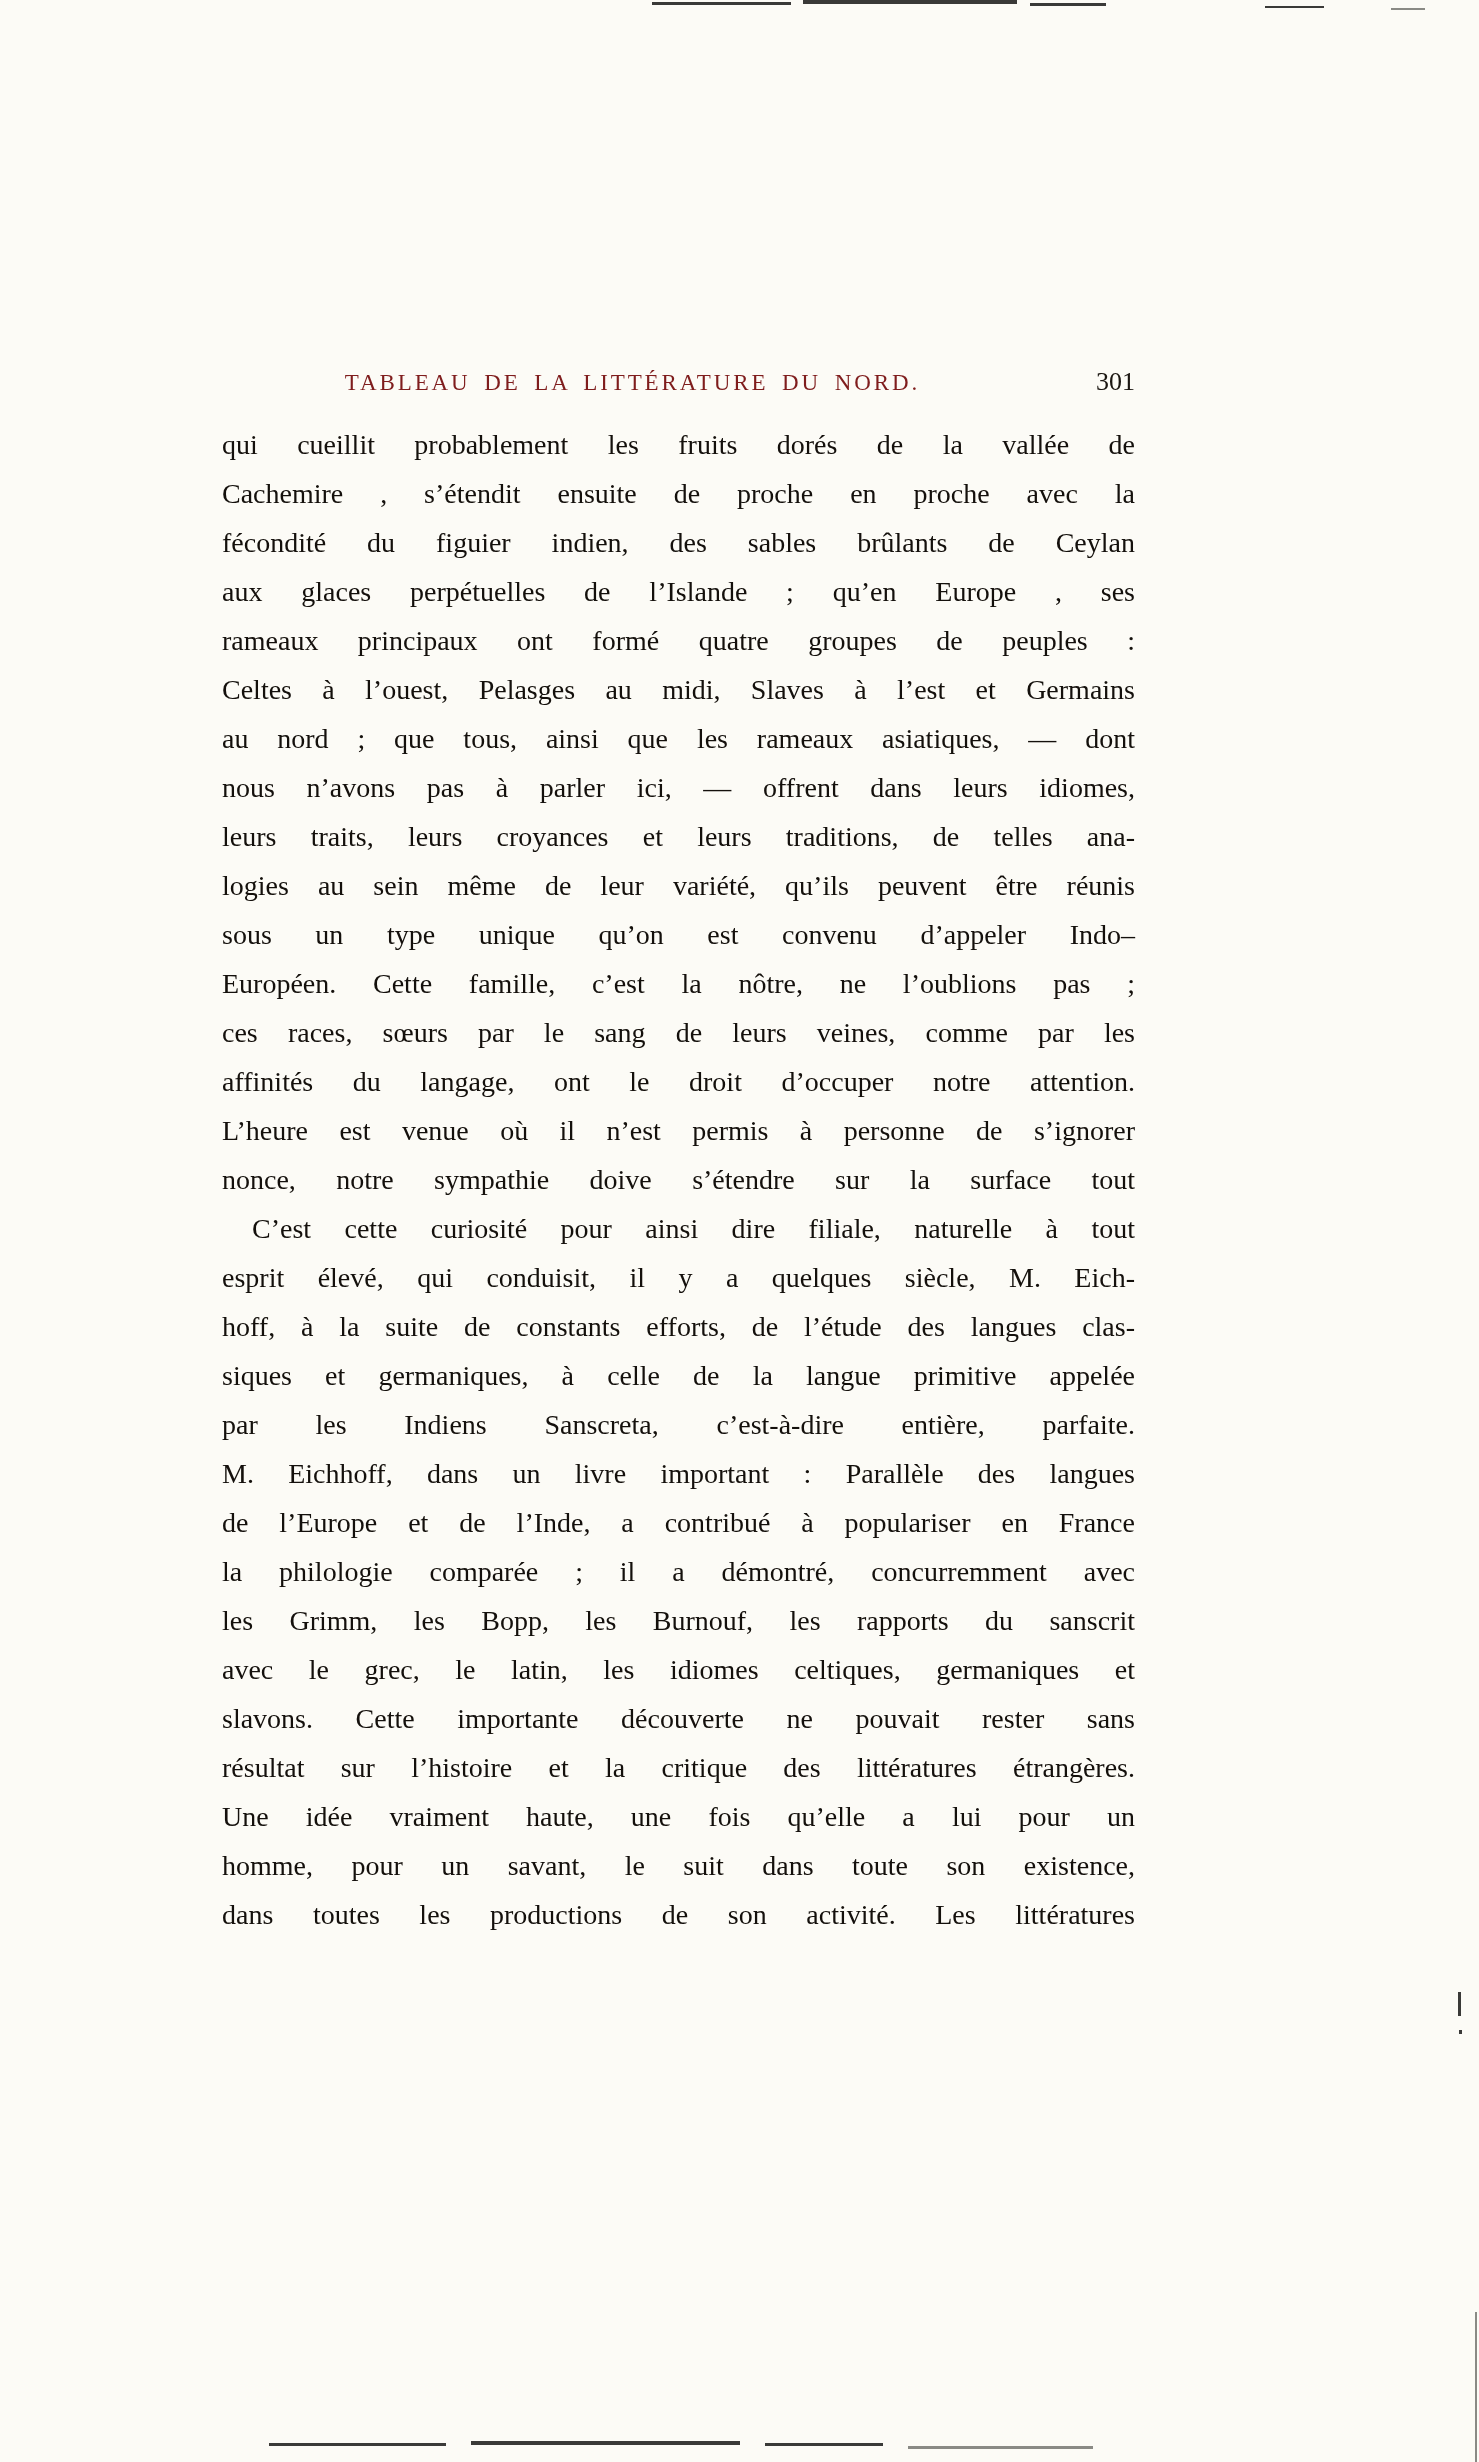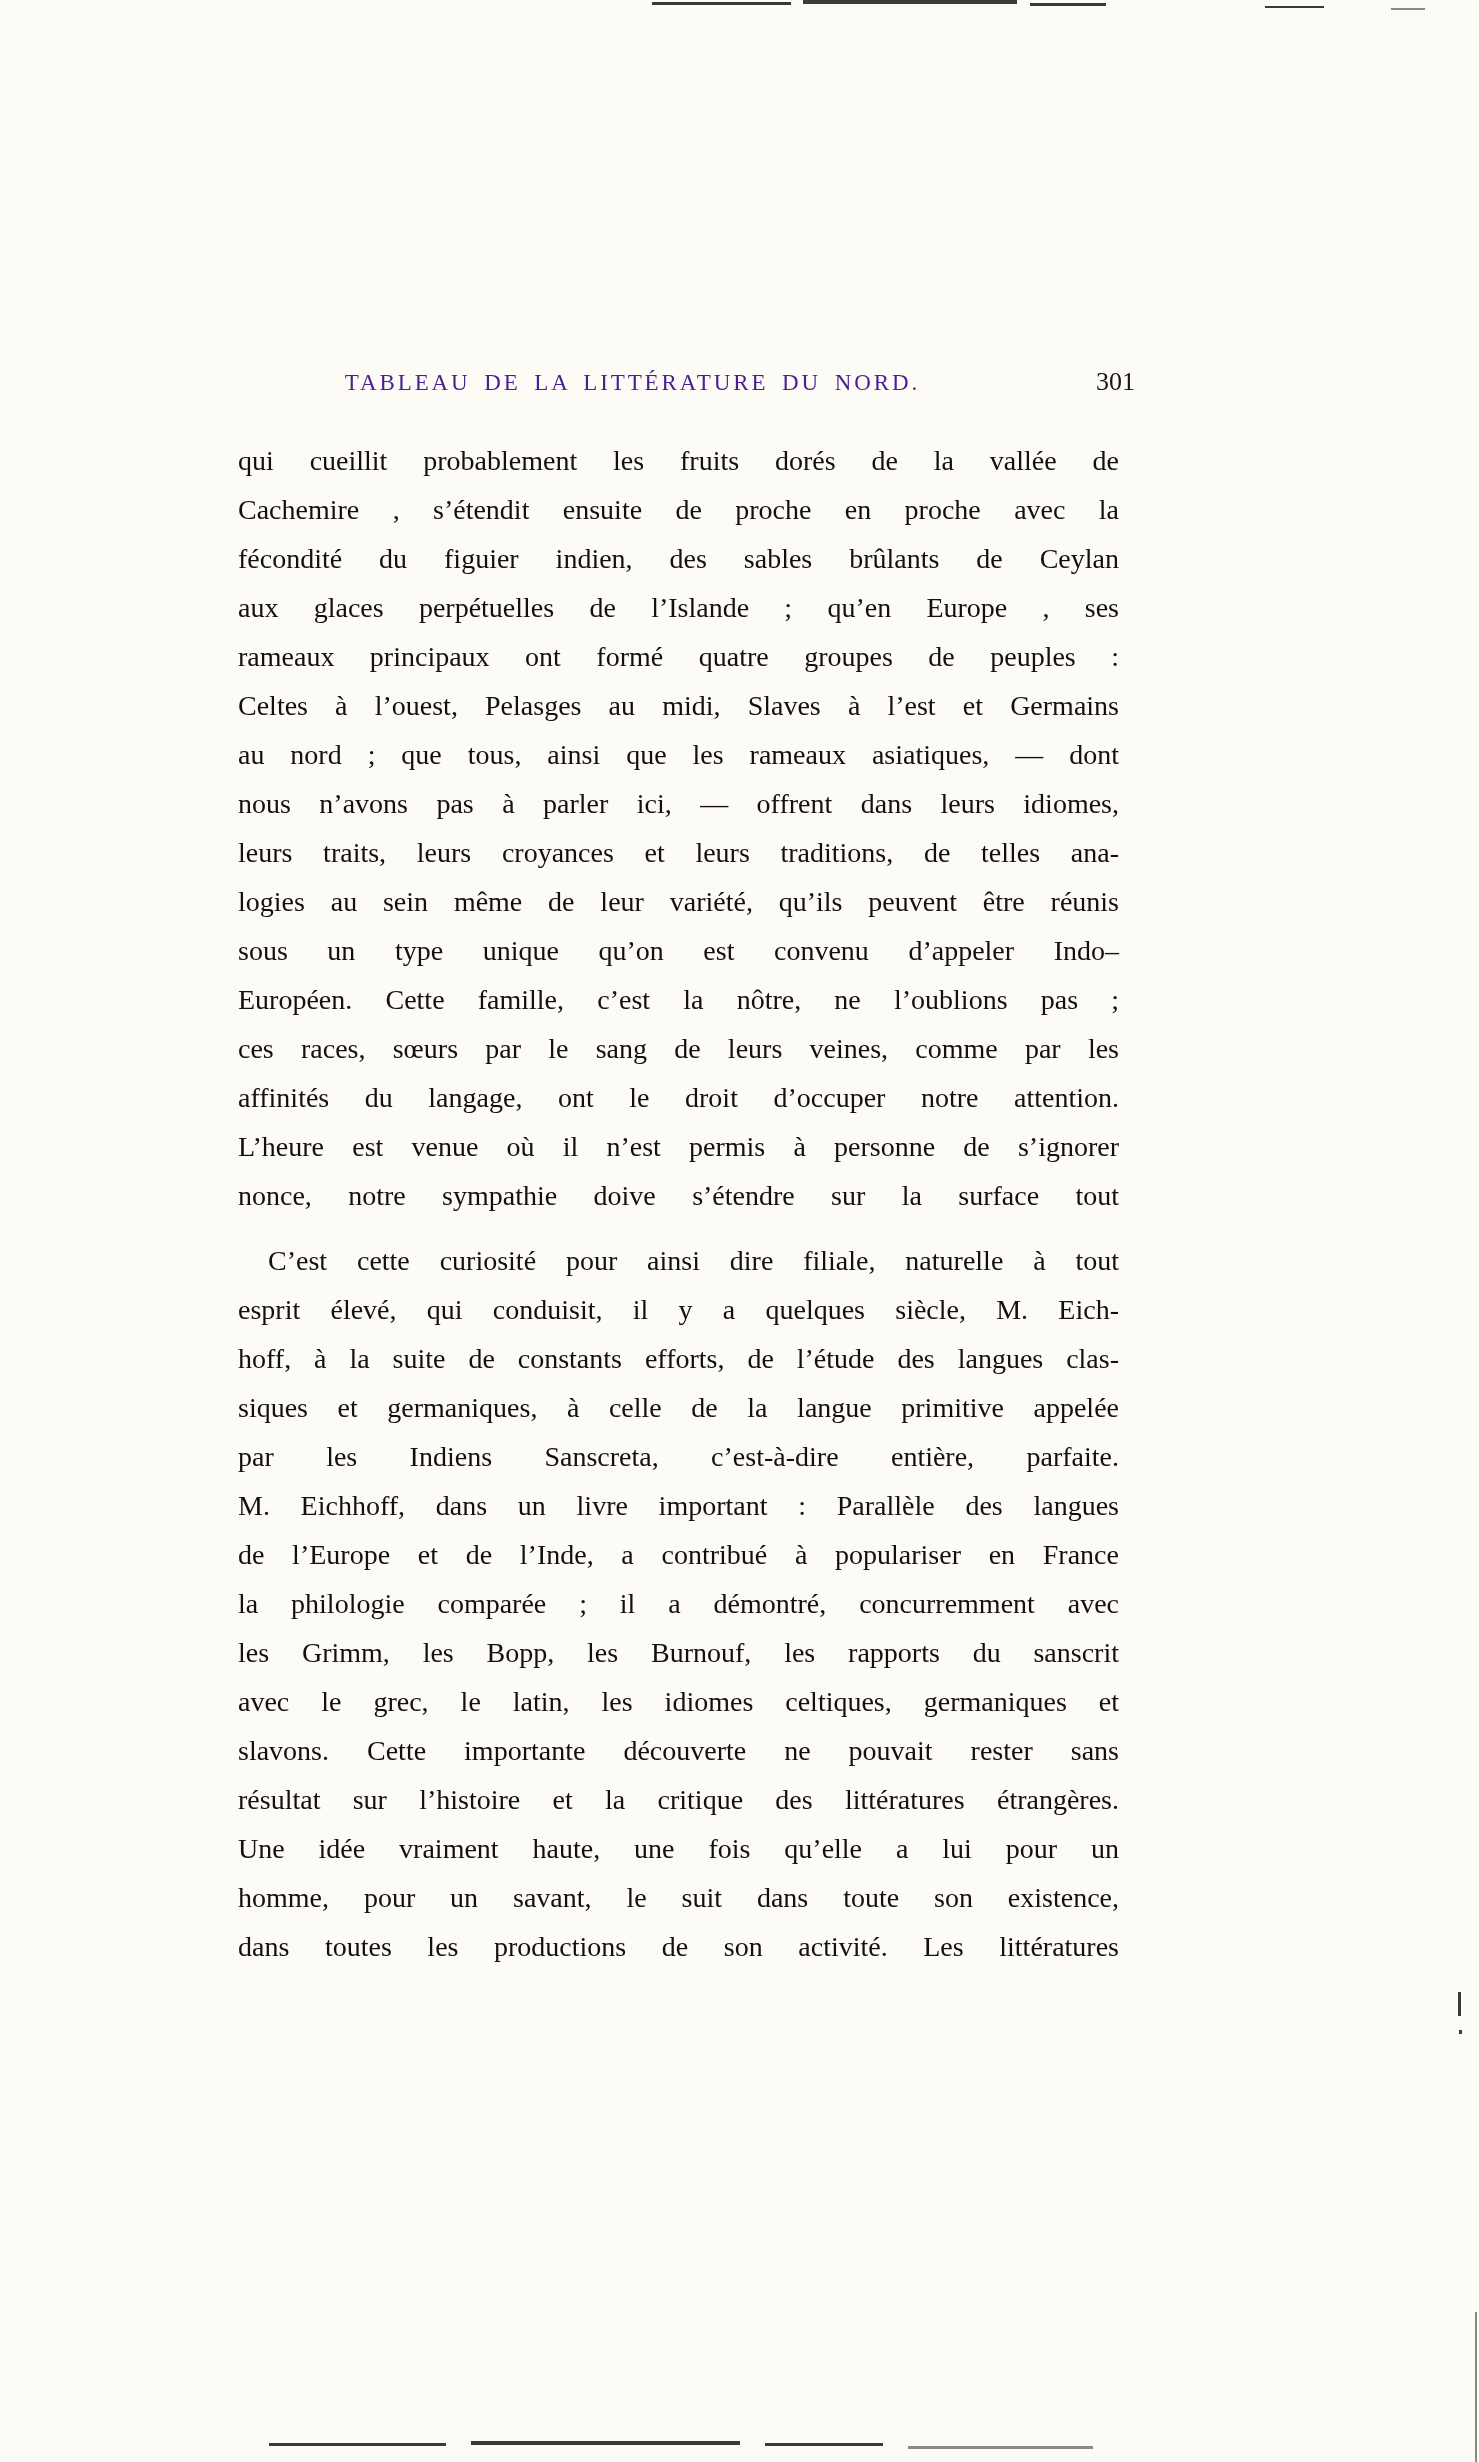--- a/index.html
+++ b/index.html
@@ -28,42 +28,42 @@
   }
   .header-title {
     position: absolute;
     left: 0;
     right: 92px;
     top: 3.4px;
     text-align: center;
     font-size: 23px;
     letter-spacing: 2.9px;
     word-spacing: 5px;
-    color: #4c1d95;
+    color: #7f1d1d;
     white-space: nowrap;
   }
   .page-number {
     position: absolute;
     right: 0;
     top: 0;
     font-size: 26px;
     color: #1c1712;
     text-align: right;
   }
   .page-body {
     position: absolute;
     left: 222px;
     top: 420px;
     width: 913px;
     font-size: 28px;
     line-height: 49px;
     color: #14100c;
   }
   .paragraph {
-    margin: 16px;
+    margin: 0;
   }
   .line {
     text-align: justify;
     text-align-last: justify;
   }
   .line.last {
     text-align-last: left;
   }
   .line.indent {
     text-indent: 30px;

